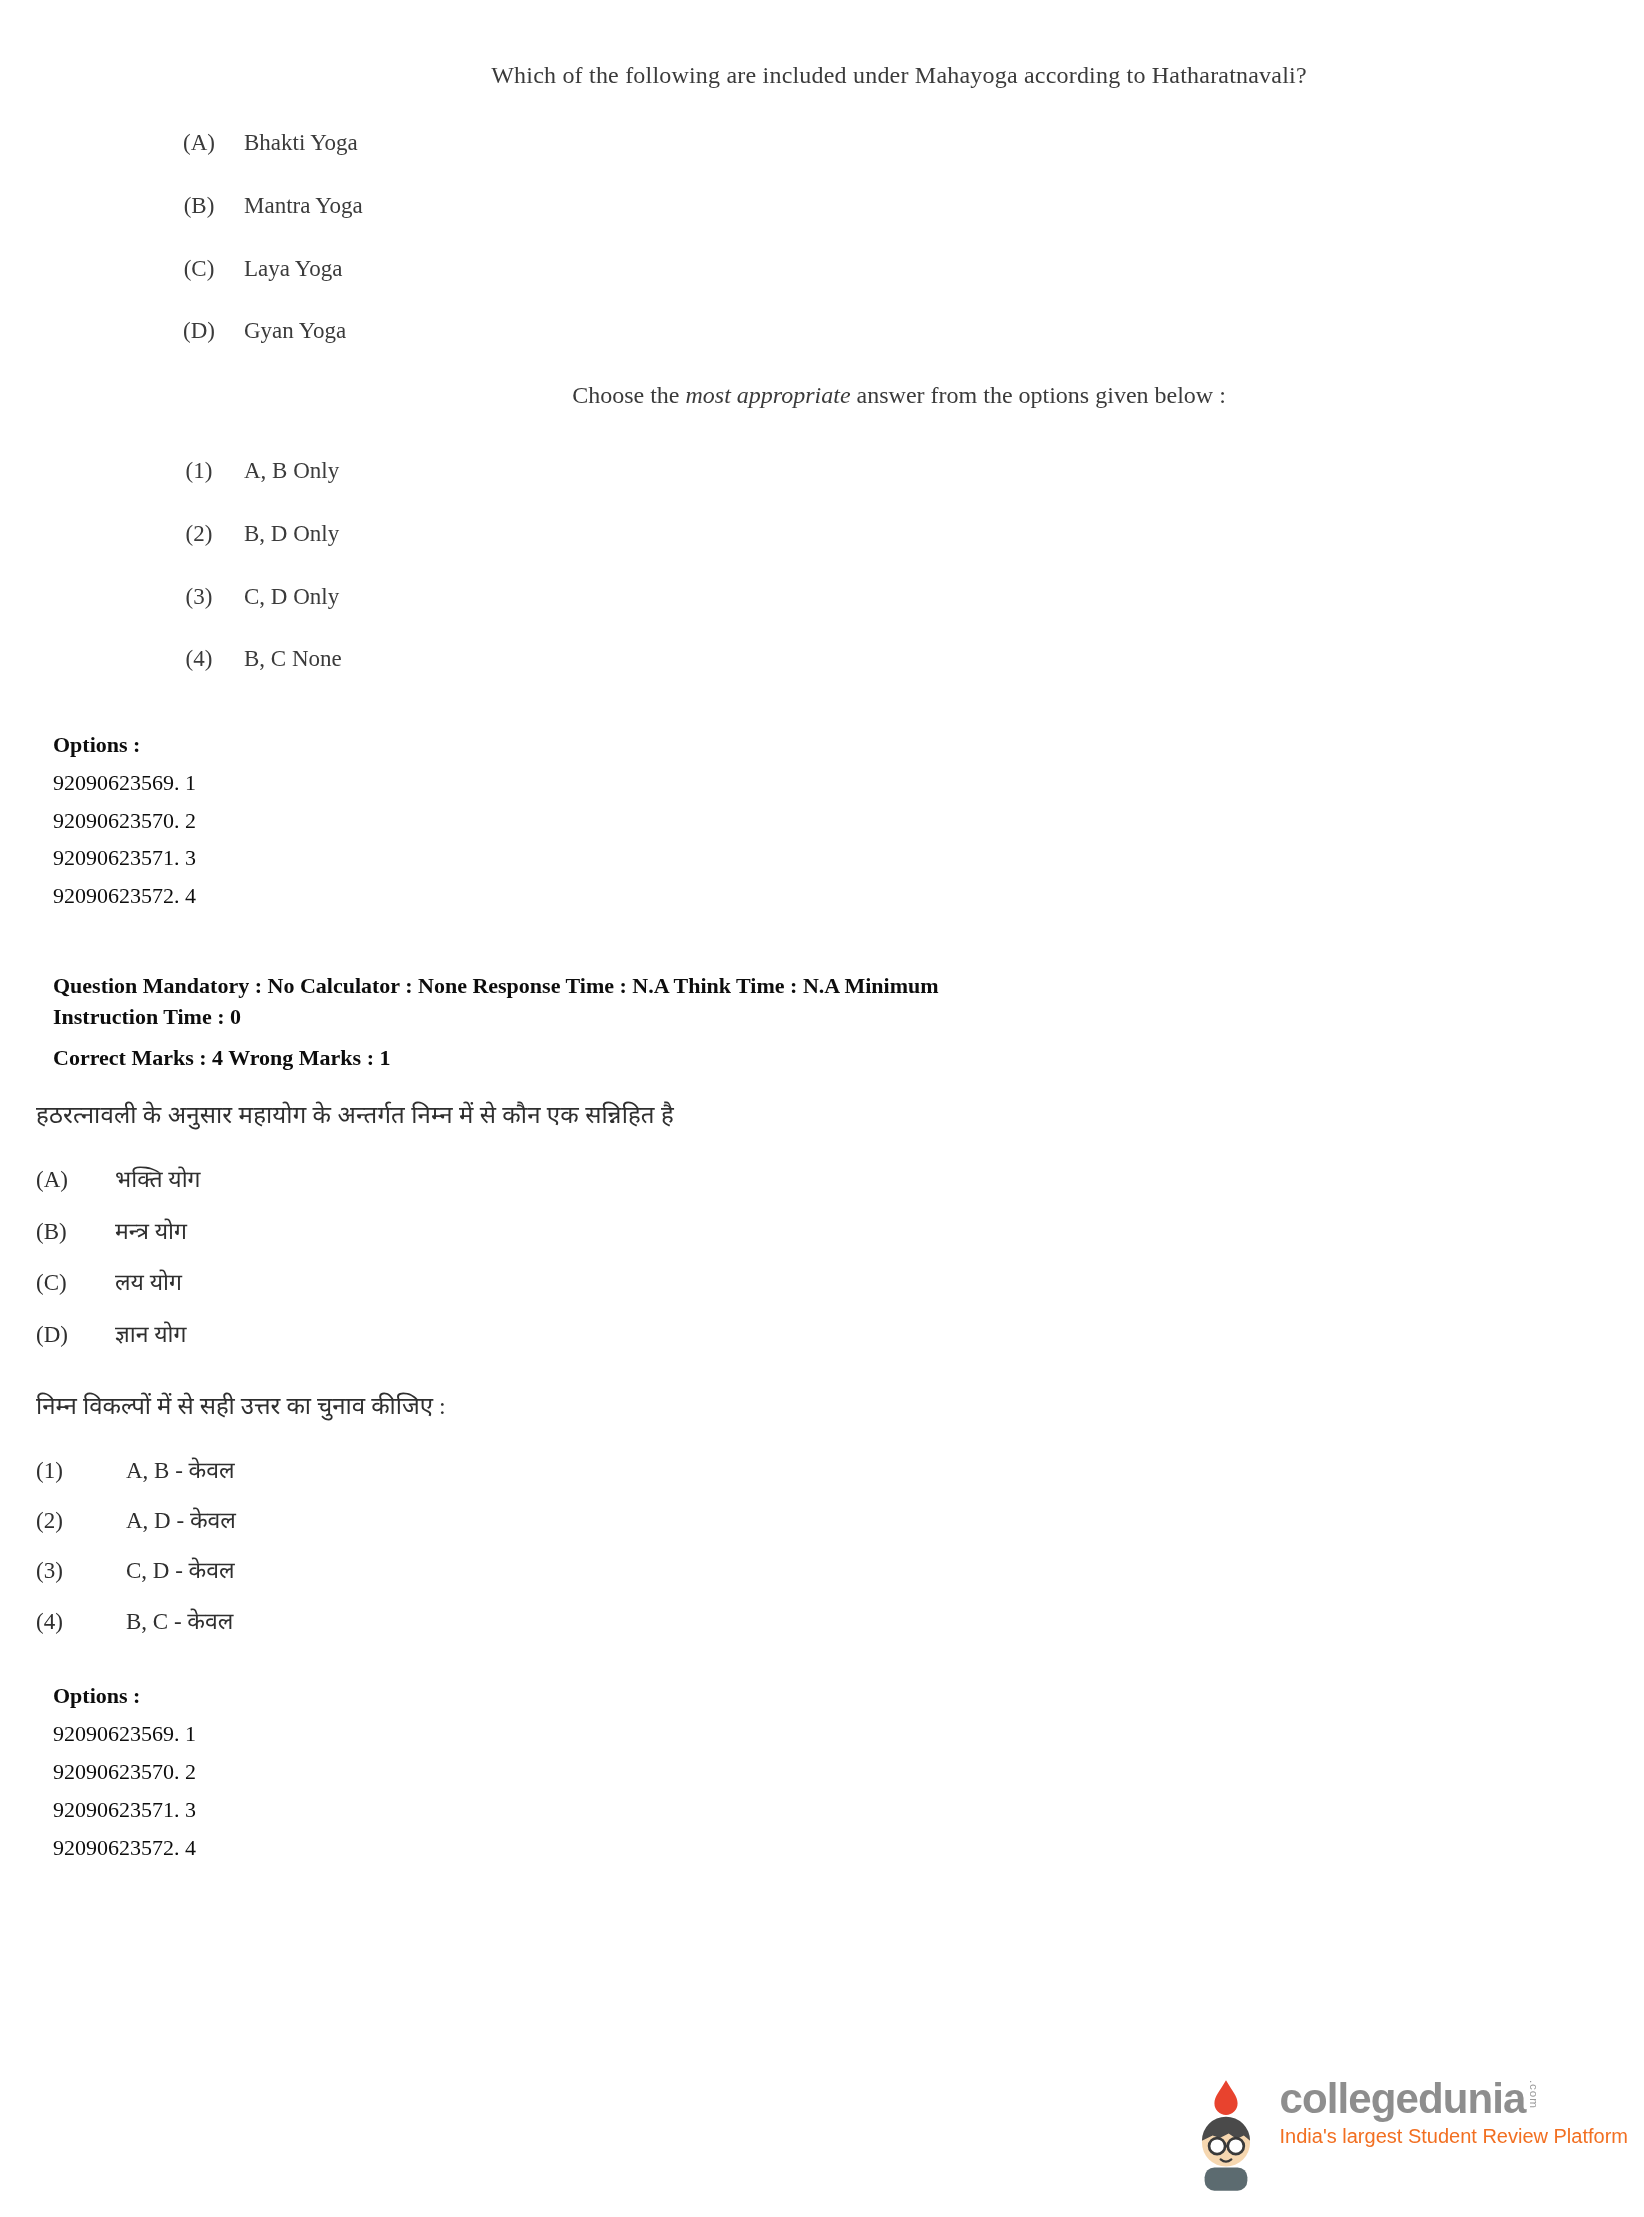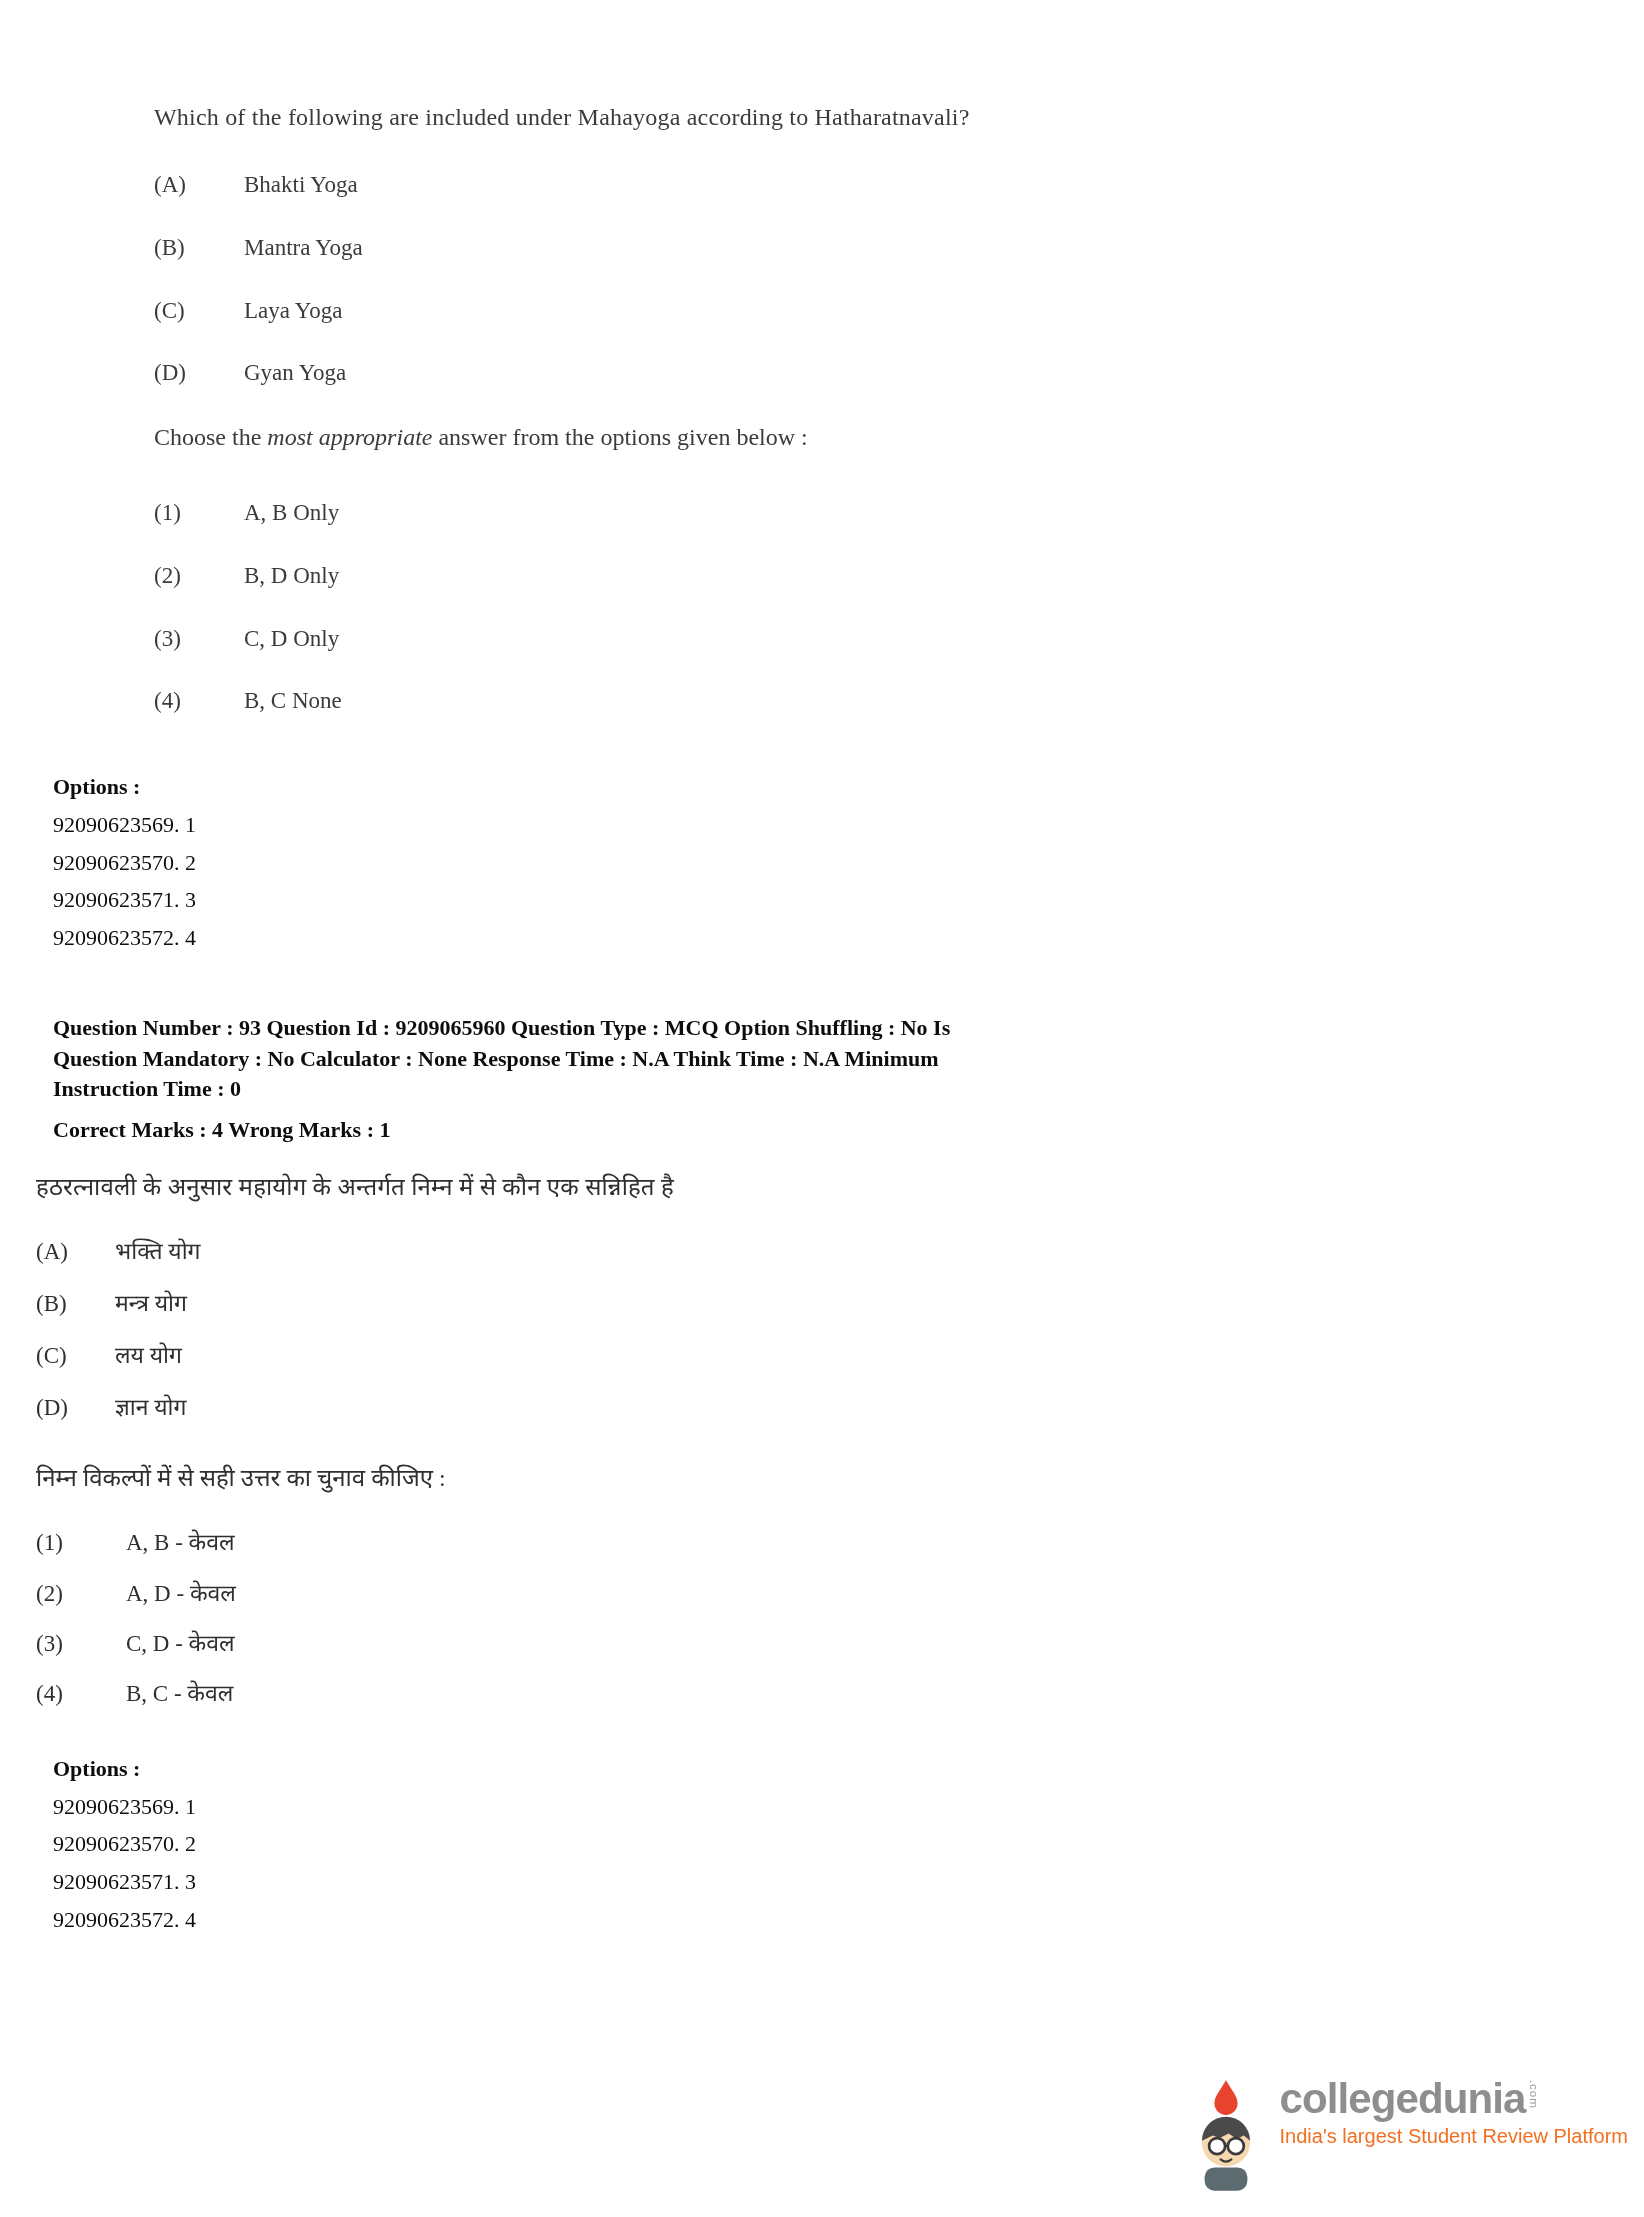--- a/index.html
+++ b/index.html
@@ -12,21 +12,21 @@
     font-family: "Liberation Serif", serif;
     color: #111111;
   }
 
   
   .scan {
     margin-left: 154px;
     color: #3b3b3b;
     line-height: 1.25;
   }
-  .scan.en { padding-top: 102px; font-size: 24px; }
+  .scan.en { padding-top: 60px; font-size: 24px; text-align: center; }
   .q-line { letter-spacing: 0.2px; }
   .opt-list { margin-top: 39px; }
   .opt-row { display: flex; margin-bottom: 34px; font-size: 23px; }
   .opt-label { width: 90px; flex: 0 0 auto; }
   .choose-line { margin-top: 32px; }
   .it { font-style: italic; }
   .ans-list { margin-top: 47px; }
   .ans-row { display: flex; margin-bottom: 34px; font-size: 23px; }
   .ans-label { width: 90px; flex: 0 0 auto; }
 
@@ -141,21 +141,20 @@
 
   <section class="typeset options-block">
     <div class="options-heading">Options :</div>
     <div class="options-item">92090623569. 1</div>
     <div class="options-item">92090623570. 2</div>
     <div class="options-item">92090623571. 3</div>
     <div class="options-item">92090623572. 4</div>
   </section>
 
   <section class="typeset meta-block">
-    <div>Question Number : 93 Question Id : 9209065960 Question Type : MCQ Option Shuffling : No Is</div>
     <div>Question Mandatory : No Calculator : None Response Time : N.A Think Time : N.A Minimum</div>
     <div>Instruction Time : 0</div>
     <div class="marks-line">Correct Marks : 4 Wrong Marks : 1</div>
   </section>
 
   <section class="scan hi">
     <div class="q-line">हठरत्नावली के अनुसार महायोग के अन्तर्गत निम्न में से कौन एक सन्निहित है</div>
 
     <div class="opt-list">
       <div class="opt-row">

